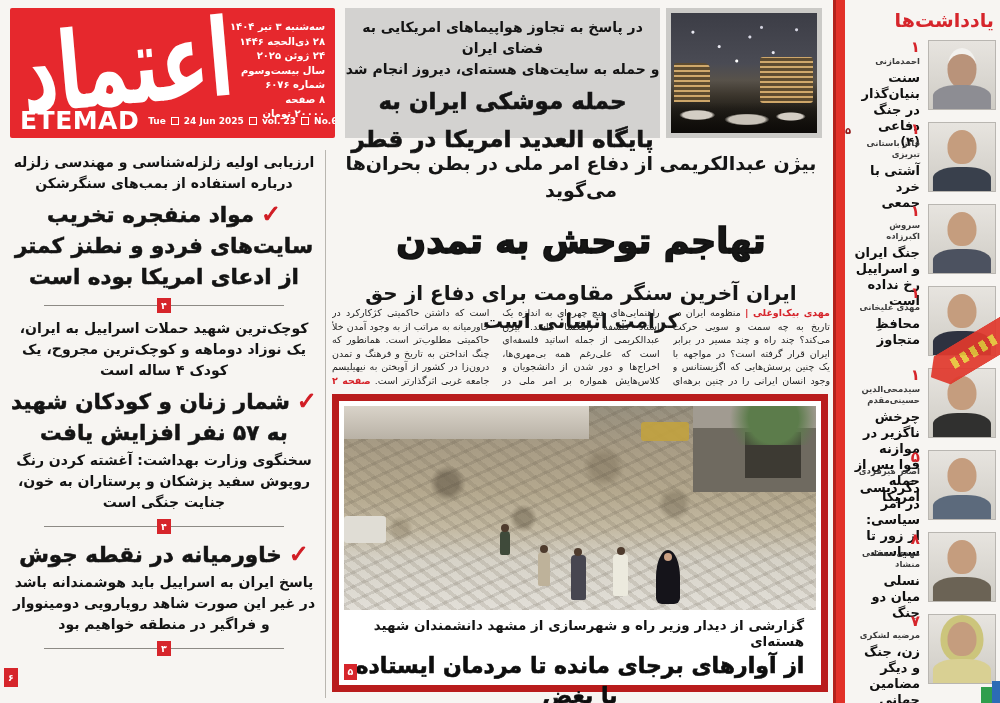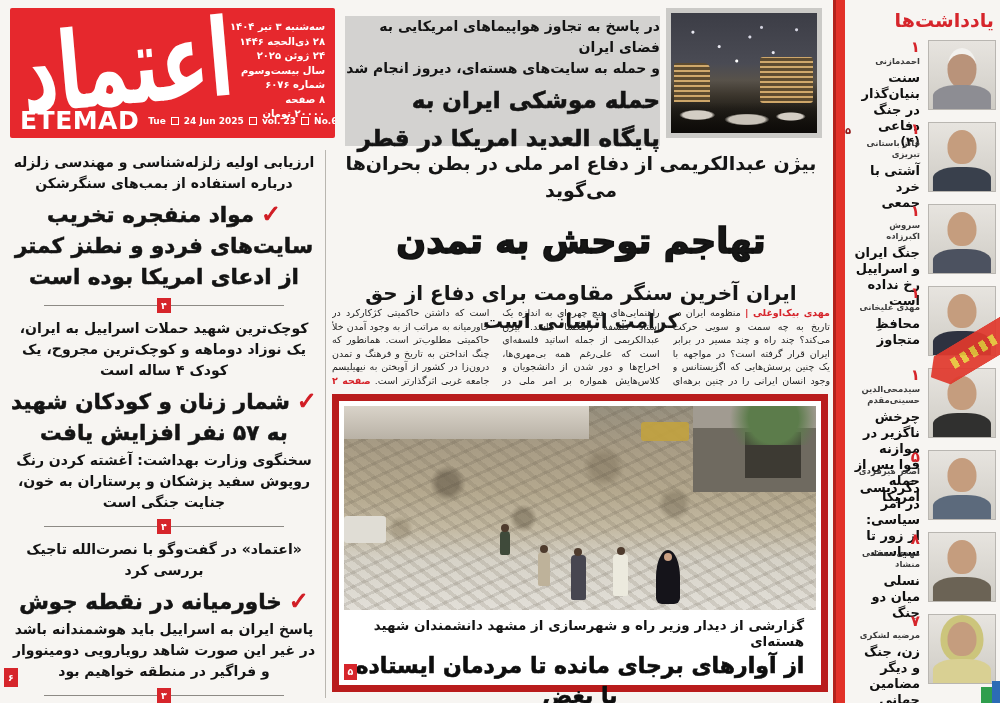--- a/index.html
+++ b/index.html
@@ -12,22 +12,22 @@
          direction:rtl;text-align:center;line-height:160px;transform:rotate(-5deg) scaleX(.82) scaleY(1.25);transform-origin:center;}
   .mast-dates{position:absolute;right:10px;top:12px;direction:rtl;text-align:right;color:#fff;
               font-size:10px;font-weight:bold;line-height:14.5px;}
   .mast-bottom{position:absolute;left:10px;right:6px;bottom:3px;display:flex;align-items:center;gap:9px;color:#fff;white-space:nowrap;}
   .mast-en{font-size:25px;font-weight:bold;letter-spacing:.5px;}
   .mast-info{display:flex;align-items:center;font-size:9px;font-weight:bold;}
   .mast-info span + span::before{content:"";display:inline-block;width:6px;height:6px;border:1.2px solid #fff;
                                  margin:0 5px;vertical-align:-1px;}
 
   
-  .topstory{position:absolute;left:345px;top:16px;width:315px;height:130px;background:#d3d2d0;direction:rtl;
-            box-sizing:border-box;color:#141414;}
+  .topstory{position:absolute;left:345px;top:8px;width:315px;height:130px;background:#d3d2d0;direction:rtl;
+            text-align:center;box-sizing:border-box;padding-top:9px;color:#141414;}
   .topstory .k{font-size:14px;font-weight:bold;line-height:21px;}
   .topstory .t{font-size:23px;font-weight:bold;line-height:33px;margin-top:5px;-webkit-text-stroke:.6px #141414;}
 
   
   .topphoto{position:absolute;left:666px;top:8px;width:156px;height:130px;background:#cbcac7;padding:5px;box-sizing:border-box;}
   .tp-in{position:relative;width:100%;height:100%;overflow:hidden;
     background-image:
       radial-gradient(circle 2px at 15% 16%, #e9e9f2 0 1px, transparent 2px),
       radial-gradient(circle 2px at 33% 28%, #e9e9f2 0 1px, transparent 2px),
       radial-gradient(circle 2px at 54% 20%, #dadae6 0 1px, transparent 2px),
@@ -304,21 +304,20 @@
     <div>
       <div class="lc-kicker">کوچک‌ترین شهید حملات اسراییل به ایران، یک نوزاد دوماهه و کوچک‌ترین مجروح، یک کودک ۴ ساله است</div>
       <div class="lc-head"><span class="check"></span><span>شمار زنان و کودکان شهید به ۵۷ نفر افزایش یافت</span></div>
       <div class="lc-sub">سخنگوی وزارت بهداشت: آغشته کردن رنگ روپوش سفید پزشکان و پرستاران به خون، جنایت جنگی است</div>
       <div class="lc-div">
           <span class="badge">۴</span>
         </div>
     </div>
 
     <div>
-      <div class="lc-kicker">«اعتماد» در گفت‌وگو با نصرت‌الله تاجیک بررسی کرد</div>
       <div class="lc-head"><span class="check"></span><span>خاورمیانه در نقطه جوش</span></div>
       <div class="lc-sub">پاسخ ایران به اسراییل باید هوشمندانه باشد در غیر این صورت شاهد رویارویی دومینووار و فراگیر در منطقه خواهیم بود</div>
       <div class="lc-div">
           <span class="badge">۳</span>
         </div>
     </div>
 
   </div>
 
   <div class="badge corner6">۶</div>

